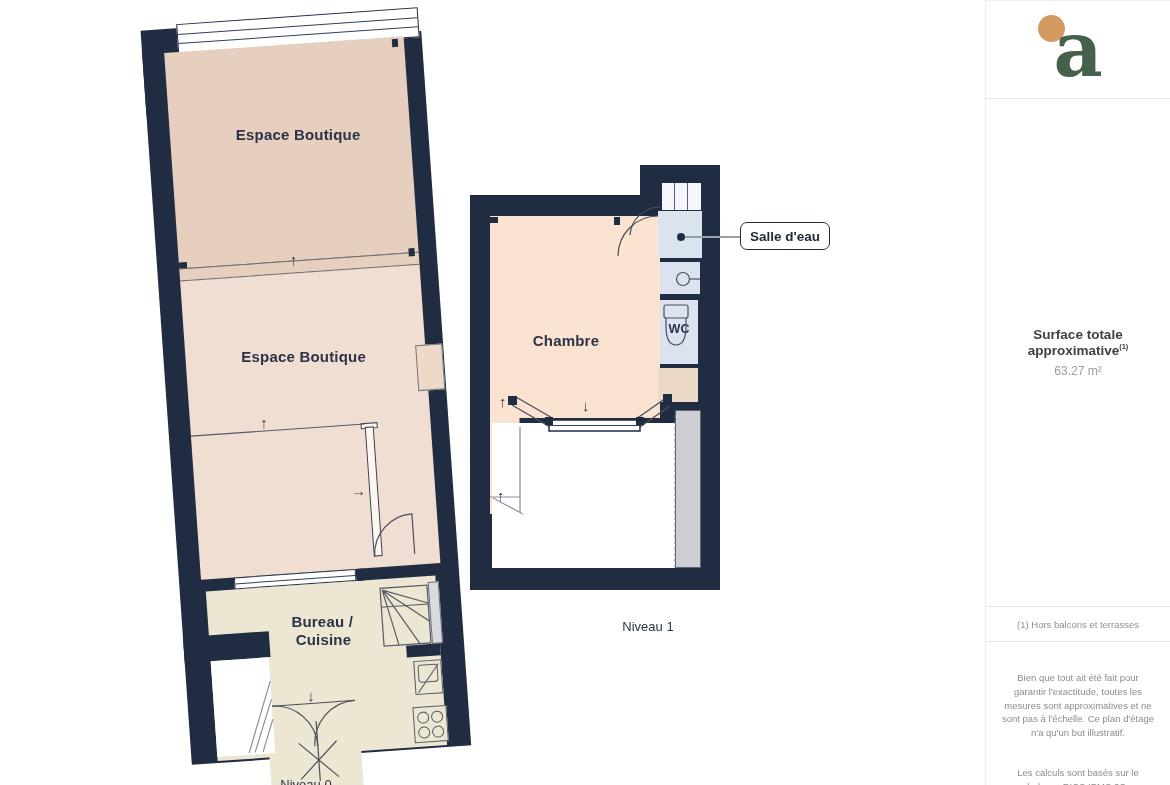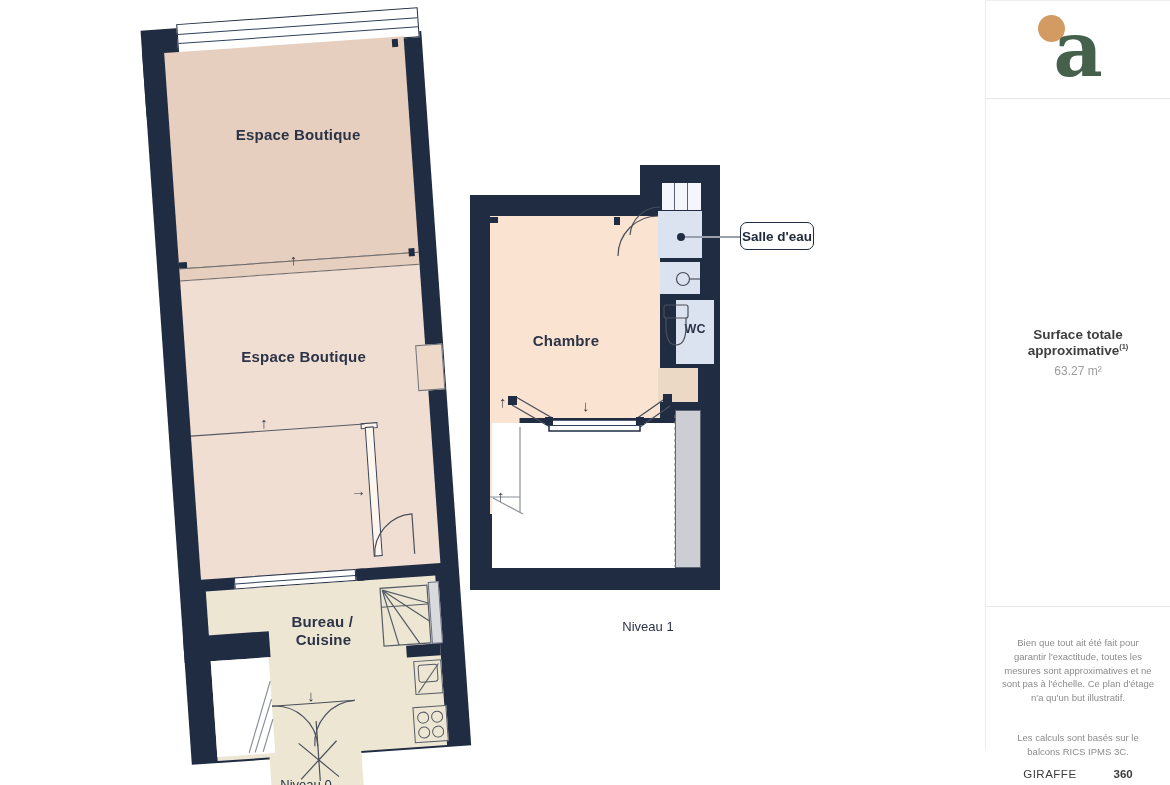--- a/index.html
+++ b/index.html
@@ -52,26 +52,26 @@
   
   .p1-wallmain{position:absolute;left:470px;top:195px;width:250px;height:395px;background:var(--wall);}
   .p1-walltab{position:absolute;left:640px;top:165px;width:80px;height:32px;background:var(--wall);}
   .p1-chambre{position:absolute;left:490px;top:216px;width:170px;height:202px;background:var(--chambre);}
   .p1-strip{position:absolute;left:490px;top:418px;width:30px;height:96px;background:var(--chambre);border-right:1px solid #8a8f99;box-sizing:border-box;}
   .p1-shower{position:absolute;left:661px;top:182px;width:41px;height:29px;background:#f4f6fb;border:1.5px solid var(--wall);box-sizing:border-box;
     background-image:linear-gradient(#5a6275,#5a6275),linear-gradient(#5a6275,#5a6275);
     background-size:1px 100%,1px 100%;background-position:12px 0,25px 0;background-repeat:no-repeat;}
   .p1-bath{position:absolute;left:658px;top:211px;width:44px;height:47px;background:var(--bath);}
   .p1-sinkroom{position:absolute;left:660px;top:262px;width:40px;height:32px;background:var(--bath);}
-  .p1-wc{position:absolute;left:660px;top:300px;width:38px;height:64px;background:var(--bath);margin-left:16px;}
+  .p1-wc{position:absolute;left:660px;top:300px;width:38px;height:64px;background:var(--bath);}
   .p1-wc .wc-txt{position:absolute;left:0;top:22px;width:100%;text-align:center;font-weight:700;font-size:12.5px;color:#2b3347;}
   .p1-entry{position:absolute;left:658px;top:368px;width:40px;height:34px;background:var(--entry);}
   .p1-terrace{position:absolute;left:492px;top:423px;width:183px;height:145px;background:#fff;}
   .p1-gray{position:absolute;left:675px;top:410px;width:26px;height:158px;background:var(--terrace-gray);border:1px solid #5c6470;box-sizing:border-box;}
-  .p1-callout{position:absolute;left:740px;top:222px;width:74px;height:28px;background:#fff;border:1.6px solid var(--wall);
+  .p1-callout{position:absolute;left:740px;top:222px;width:90px;height:28px;background:#fff;border:1.6px solid var(--wall);
     border-radius:7px;display:flex;align-items:center;justify-content:center;
     font-weight:700;font-size:13.5px;color:#222b3d;box-sizing:border-box;}
   .p1-connector{position:absolute;left:684px;top:236px;width:56px;height:1.5px;background:#9aa0ab;}
 
   
   .sidebar{position:absolute;left:985px;top:0;width:185px;height:785px;background:#fff;box-sizing:border-box;}
   .sb-logo{height:99px;border-left:1px solid #ececec;border-top:1px solid #f0f0f0;border-bottom:1px solid #e7e7e7;
     display:flex;align-items:center;justify-content:center;box-sizing:border-box;}
   .logo-wrap{position:relative;line-height:0;}
   .logo-a{font-family:"DejaVu Serif",serif;font-weight:700;font-size:76px;line-height:76px;color:var(--logo-green);}
@@ -209,20 +209,23 @@
         <span class="logo-dot"></span>
         <span class="logo-a">a</span>
       </span>
     </div>
     <div class="sb-main">
       <div class="sb-title">
         <span>Surface totale approximative</span><sup>(1)</sup>
       </div>
       <div class="sb-value">63.27 m²</div>
     </div>
+    <div class="sb-foot">
+      <span>(1) Hors balcons et terrasses</span>
+    </div>
     <div class="sb-disc">
       <p>Bien que tout ait été fait pour garantir l'exactitude, toutes les mesures sont approximatives et ne sont pas à l'échelle. Ce plan d'étage n'a qu'un but illustratif.</p>
       <p>Les calculs sont basés sur le balcons RICS IPMS 3C.</p>
       <div class="brand">
         <span>GIRAFFE</span><b>360</b>
       </div>
     </div>
   </div>
 
 </div>

